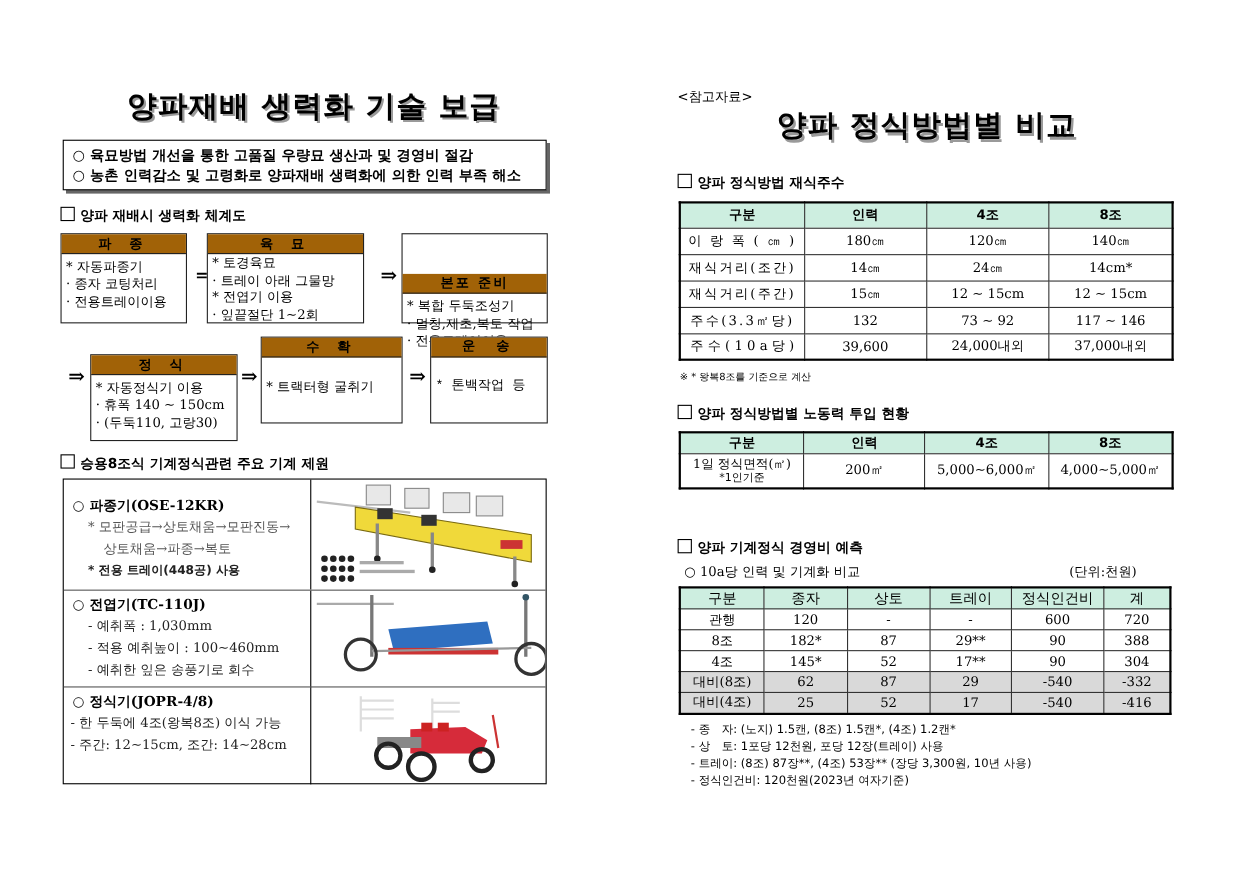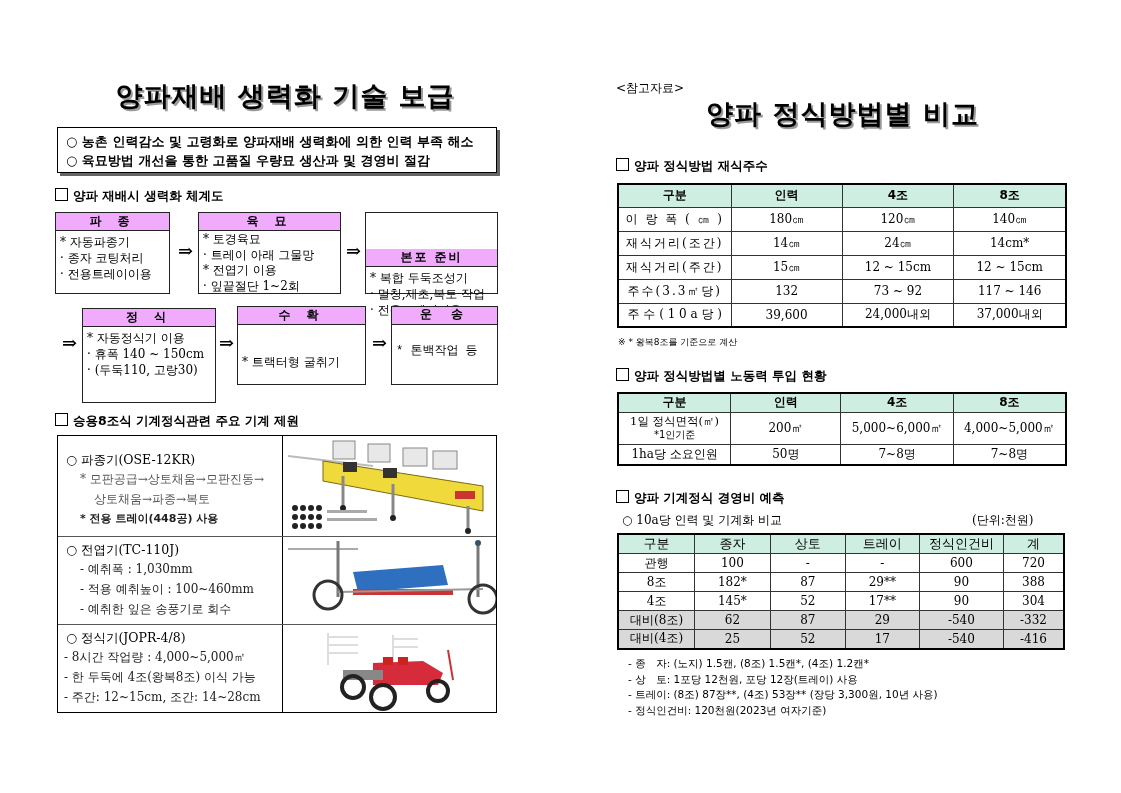--- a/index.html
+++ b/index.html
@@ -15,31 +15,31 @@
   .summary-box { left:57px; top:127px; width:440px; height:46px;
     border:1.5px solid #000; box-shadow:3px 3px 0 #666;
     font-family:"DejaVu Sans", sans-serif; font-weight:bold; font-size:13px;
     padding:4px 8px; box-sizing:border-box; }
   .summary-box div { line-height:19px; white-space:nowrap; }
   .sec-head { font-family:"DejaVu Sans", sans-serif; font-weight:bold; font-size:12.5px; white-space:nowrap; }
   .sec-head .sq { display:inline-block; width:11px; height:11px; border:1.5px solid #000;
     vertical-align:-1px; margin-right:5px; }
 
   .flow-box { position:absolute; border:1.5px solid #222; background:#fff; box-sizing:border-box; }
-  .flow-box .fh { background:#f0abfc; border-bottom:1.5px solid #222; text-align:center;
+  .flow-box .fh { background:#a16207; border-bottom:1.5px solid #222; text-align:center;
     font-weight:bold; font-size:12px; height:17px; line-height:17px; letter-spacing:6px; }
   .flow-box .fb { font-size:12px; padding:3px 4px 0 4px; line-height:16px; white-space:nowrap; }
   .arrow { position:absolute; font-size:18px; font-weight:bold; }
 
   .mach-table { left:57px; top:435px; width:440px; height:278px; border:1.5px solid #000; box-sizing:border-box; }
   .mach-row { position:absolute; left:0; width:100%; border-top:1.5px solid #555; }
   .mach-row.first { border-top:none; }
   .mach-left { position:absolute; left:0; top:0; width:225px; height:100%; border-right:1.5px solid #000; box-sizing:border-box; padding:8px 0 0 8px; }
   .mach-right { position:absolute; left:225px; top:0; right:0; height:100%; }
-  .mach-title { font-weight:normal; font-size:12.5px; white-space:nowrap; }
+  .mach-title { font-weight:bold; font-size:12.5px; white-space:nowrap; }
   .mach-line { font-size:12px; white-space:nowrap; line-height:20px; color:#222; }
 
   
   .ref-label { left:616px; top:80px; font-size:12px; font-family:"DejaVu Sans", sans-serif; }
   .right-title { left:605px; top:96px; width:475px; text-align:center;
     font-family:"DejaVu Sans", sans-serif; font-weight:900; font-size:27px; letter-spacing:1px;
     text-shadow:2px 2px 0 #9a9a9a; }
   table.dt { border-collapse:collapse; position:absolute; }
   table.dt td, table.dt th { border:1px solid #333; text-align:center; font-size:12px;
     padding:0; font-weight:normal; white-space:nowrap; }
@@ -50,71 +50,71 @@
   table.cost th { font-weight:normal; font-family:"DejaVu Serif", serif; font-size:13px; }
   .note { font-family:"DejaVu Sans", sans-serif; font-size:9px; }
   .foot-notes { left:628px; top:656px; font-family:"DejaVu Sans", sans-serif; font-size:10.5px; line-height:15.5px; white-space:nowrap; }
 </style>
 </head>
 <body>
 
 <div class="abs main-title">양파재배 생력화 기술 보급</div>
 
 <div class="abs summary-box">
+  <div>○ 육묘방법 개선을 통한 고품질 우량묘 생산과 및 경영비 절감</div>
   <div>○ 농촌 인력감소 및 고령화로 양파재배 생력화에 의한 인력 부족 해소</div>
-  <div>○ 육묘방법 개선을 통한 고품질 우량묘 생산과 및 경영비 절감</div>
 </div>
 
 <div class="abs sec-head" style="left:55px; top:188px;">
   <span class="sq"></span><span>양파 재배시 생력화 체계도</span>
 </div>
 
 <div class="flow-box" style="left:55px; top:212px; width:115px; height:82px;">
   <div class="fh">파 종</div>
   <div class="fb">
     <div>* 자동파종기</div>
     <div> · 종자 코팅처리</div>
     <div> · 전용트레이이용</div>
   </div>
 </div>
 <div class="arrow" style="left:178px; top:240px;">⇒</div>
 
-<div class="flow-box" style="left:198px; top:212px; width:143px; height:82px;">
+<div class="flow-box" style="left:188px; top:212px; width:143px; height:82px;">
   <div class="fh">육 묘</div>
   <div class="fb" style="line-height:15.5px; padding-top:1px;">
     <div>* 토경육묘</div>
     <div> · 트레이 아래 그물망</div>
     <div>* 전엽기 이용</div>
     <div> · 잎끝절단 1~2회</div>
   </div>
 </div>
 <div class="arrow" style="left:346px; top:240px;">⇒</div>
 
 <div class="flow-box" style="left:365px; top:212px; width:133px; height:82px;">
   <div class="fh" style="letter-spacing:2px;margin-top:36px;">본포 준비</div>
   <div class="fb">
     <div>* 복합 두둑조성기</div>
     <div> · 멀칭,제초,복토 작업</div>
     <div> · 전용트레이이용</div>
   </div>
 </div>
 
 <div class="arrow" style="left:62px; top:332px;">⇒</div>
-<div class="flow-box" style="left:82px; top:308px; width:134px; height:95px;">
+<div class="flow-box" style="left:82px; top:322px; width:134px; height:79px;">
   <div class="fh">정 식</div>
   <div class="fb">
     <div>* 자동정식기 이용</div>
     <div> · 휴폭 140 ~ 150cm</div>
     <div> · (두둑110, 고랑30)</div>
   </div>
 </div>
 <div class="arrow" style="left:219px; top:332px;">⇒</div>
 <div class="flow-box" style="left:237px; top:306px; width:129px; height:79px;">
   <div class="fh">수 확</div>
-  <div class="fb" style="padding-top:29px;">
+  <div class="fb" style="padding-top:18px;">
     <div>* 트랙터형 굴취기</div>
   </div>
 </div>
 <div class="arrow" style="left:372px; top:332px;">⇒</div>
 <div class="flow-box" style="left:391px; top:306px; width:107px; height:79px;font-family:Liberation Mono, monospace;">
   <div class="fh">운 송</div>
   <div class="fb" style="padding-top:18px;">
     <div>* 톤백작업 등</div>
   </div>
 </div>
@@ -187,21 +187,20 @@
         <circle cx="45" cy="58" r="14" fill="none" stroke="#333" stroke-width="3"></circle>
         <circle cx="200" cy="62" r="14" fill="none" stroke="#333" stroke-width="3"></circle>
         <circle cx="195" cy="6" r="3" fill="#356"></circle>
       </svg>
     </div>
   </div>
 
   <div class="mach-row" style="top:188px; height:88px;">
     <div class="mach-left" style="padding-top:5px; padding-left:6px;">
       <div class="mach-title" style="padding-left:2px;">○ 정식기(JOPR-4/8)</div>
-      <div class="mach-line">- 8시간 작업량 : 4,000~5,000㎡</div>
       <div class="mach-line">- 한 두둑에 4조(왕복8조) 이식 가능</div>
       <div class="mach-line">- 주간: 12~15cm, 조간: 14~28cm</div>
     </div>
     <div class="mach-right">
       <svg width="213" height="86" viewBox="0 0 213 86">
         <g stroke="#ddd" stroke-width="2">
           <line x1="45" y1="8" x2="45" y2="40"></line>
             <line x1="110" y1="10" x2="110" y2="40"></line>
           <line x1="45" y1="12" x2="75" y2="12"></line>
             <line x1="45" y1="20" x2="75" y2="20"></line>
@@ -285,26 +284,20 @@
   </tr>
   <tr style="height:32px;padding-left:12px;">
     <td style="line-height:13px; font-size:11.5px;">
       <div>1일 정식면적(㎡)</div>
       <div class="sans" style="font-size:10px;">*1인기준</div>
     </td>
     <td>200㎡</td>
     <td>5,000~6,000㎡</td>
     <td>4,000~5,000㎡</td>
   </tr>
-  <tr style="height:21px;">
-    <td>1ha당 소요인원</td>
-    <td>50명</td>
-    <td>7~8명</td>
-    <td>7~8명</td>
-  </tr>
 </tbody>
   </table>
 
 <div class="abs sec-head" style="left:616px; top:490px;">
   <span class="sq" style="border-width:1px;"></span><span>양파 기계정식 경영비 예측</span>
 </div>
 <div class="abs" style="left:622px; top:512px; font-size:12px;">○ 10a당 인력 및 기계화 비교</div>
 <div class="abs" style="left:972px; top:512px; font-size:12px;">(단위:천원)</div>
 
 <table class="dt cost" style="left:617px; top:533px; width:448px;">
@@ -312,21 +305,21 @@
       <tr style="height:19px;">
     <th style="width:76px;">구분</th>
     <th style="width:76px;">종자</th>
     <th style="width:76px;">상토</th>
     <th style="width:74px;">트레이</th>
     <th style="width:84px;">정식인건비</th>
     <th style="width:60px;">계</th>
   </tr>
   <tr style="height:19px;margin-top:32px;">
     <td>관행</td>
-    <td>100</td>
+    <td>120</td>
     <td>-</td>
     <td>-</td>
     <td>600</td>
     <td>720</td>
   </tr>
   <tr style="height:19px;">
     <td>8조</td>
     <td>182*</td>
     <td>87</td>
     <td>29**</td>

